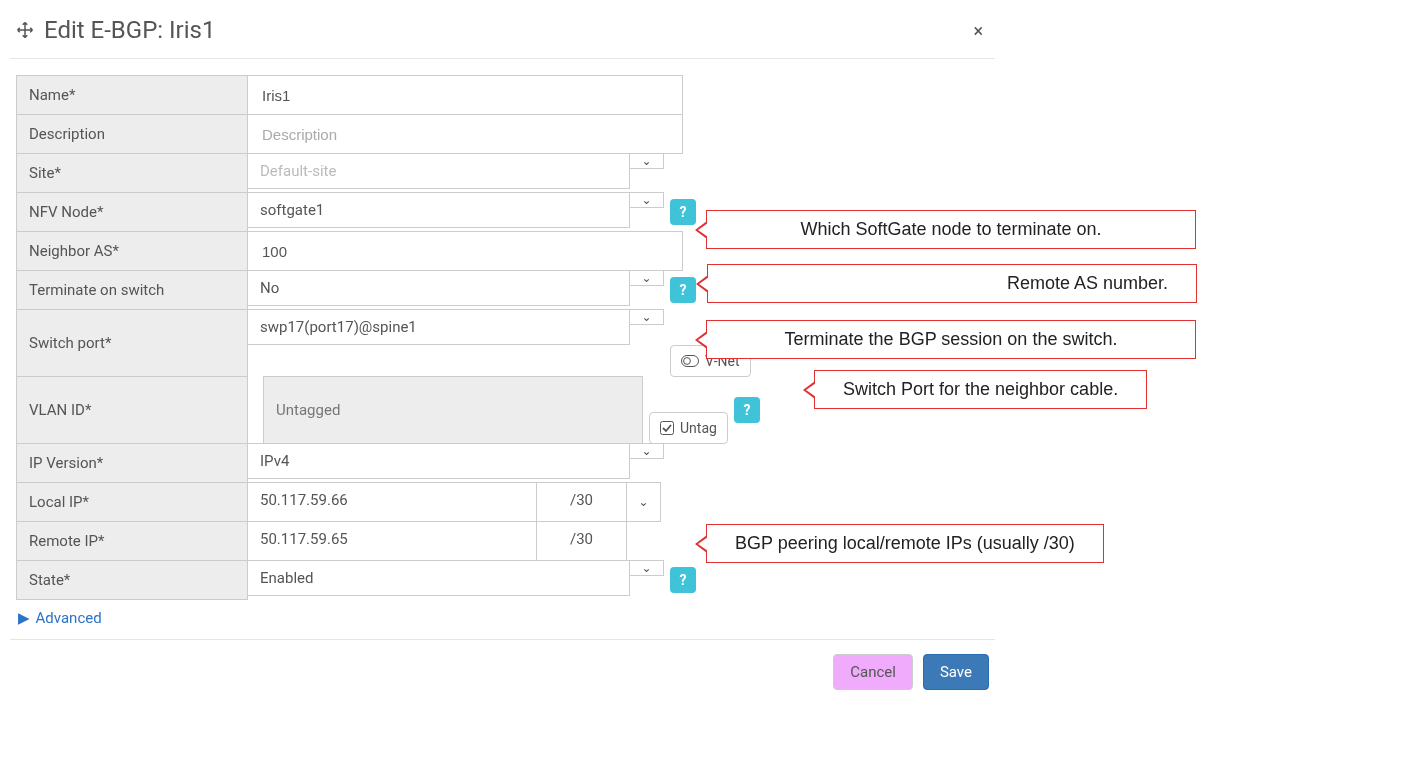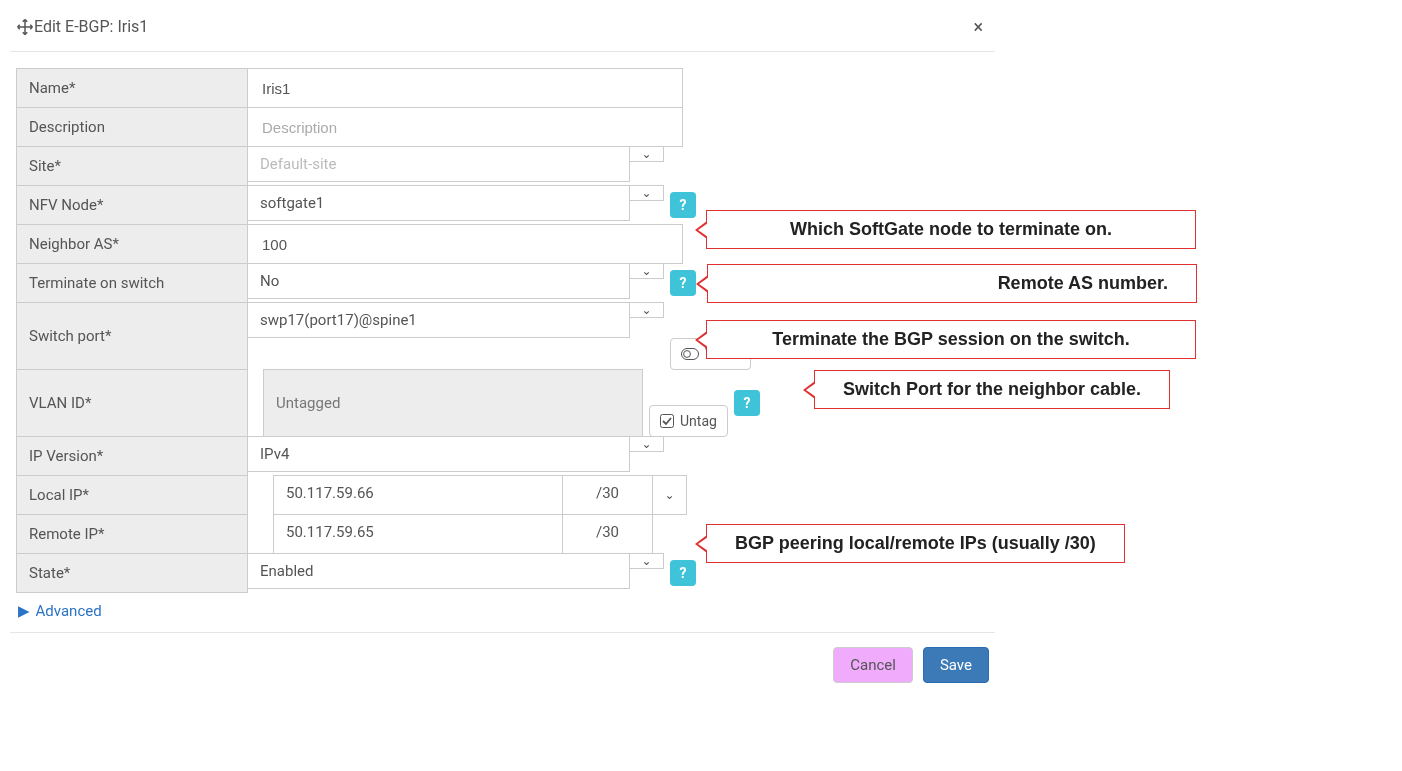--- a/index.html
+++ b/index.html
@@ -16,24 +16,25 @@
     width: 985px;
     background: #fff;
   }
   .modal-header {
     display: flex;
     align-items: center;
     padding: 6px 6px 14px 6px;
     border-bottom: 1px solid #e5e5e5;
   }
   .modal-header .title {
-    font-size: 16px;
-    color: #555;
-    display: flex;
-    align-items: center;
+    font-size: 24px;
+    color: #555;
+    display: flex;
+    align-items: center;
+    gap: 10px;
     flex: 1;
   }
   .modal-header .close {
     font-size: 18px;
     color: #555;
     cursor: pointer;
     padding: 0 6px;
   }
   .form {
     padding: 16px 6px 8px 6px;
@@ -98,21 +99,21 @@
   .select.disabled .sel-body { color:#bbb; }
   .select .caret {
     width: 34px;
     border: 1px solid #ccc;
     border-left: none;
     background: #fff;
     display: flex;
     align-items: center;
     justify-content: center;
   }
-  .ip-group { display:flex; width:380px;margin-left:26px; }
+  .ip-group { display:flex; width:380px; }
   .ip-group .ip-val {
     flex:1; border:1px solid #ccc; padding:8px 12px; background:#fff; color:#555;
   }
   .ip-group .mask {
     width:90px; border:1px solid #ccc; border-left:none; padding:8px 12px; background:#fff; color:#555; text-align:center;
   }
   .caret-only {
     width:34px; border:1px solid #ccc; border-left:none; background:#fff;
     display:flex; align-items:center; justify-content:center;
   }
@@ -172,21 +173,20 @@
 
   .callout {
     position: absolute;
     border: 1.5px solid #e03030;
     background: #fff;
     color: #222;
     font-size: 18px;
     padding: 8px 28px;
     white-space: nowrap;
     font-family: "Segoe UI", "Helvetica Neue", Arial, sans-serif;
-    font-weight: bold;
   }
   .callout::before {
     content: "";
     position: absolute;
     left: -12px;
     top: 50%;
     transform: translateY(-50%);
     border-top: 9px solid transparent;
     border-bottom: 9px solid transparent;
     border-right: 12px solid #e03030;

